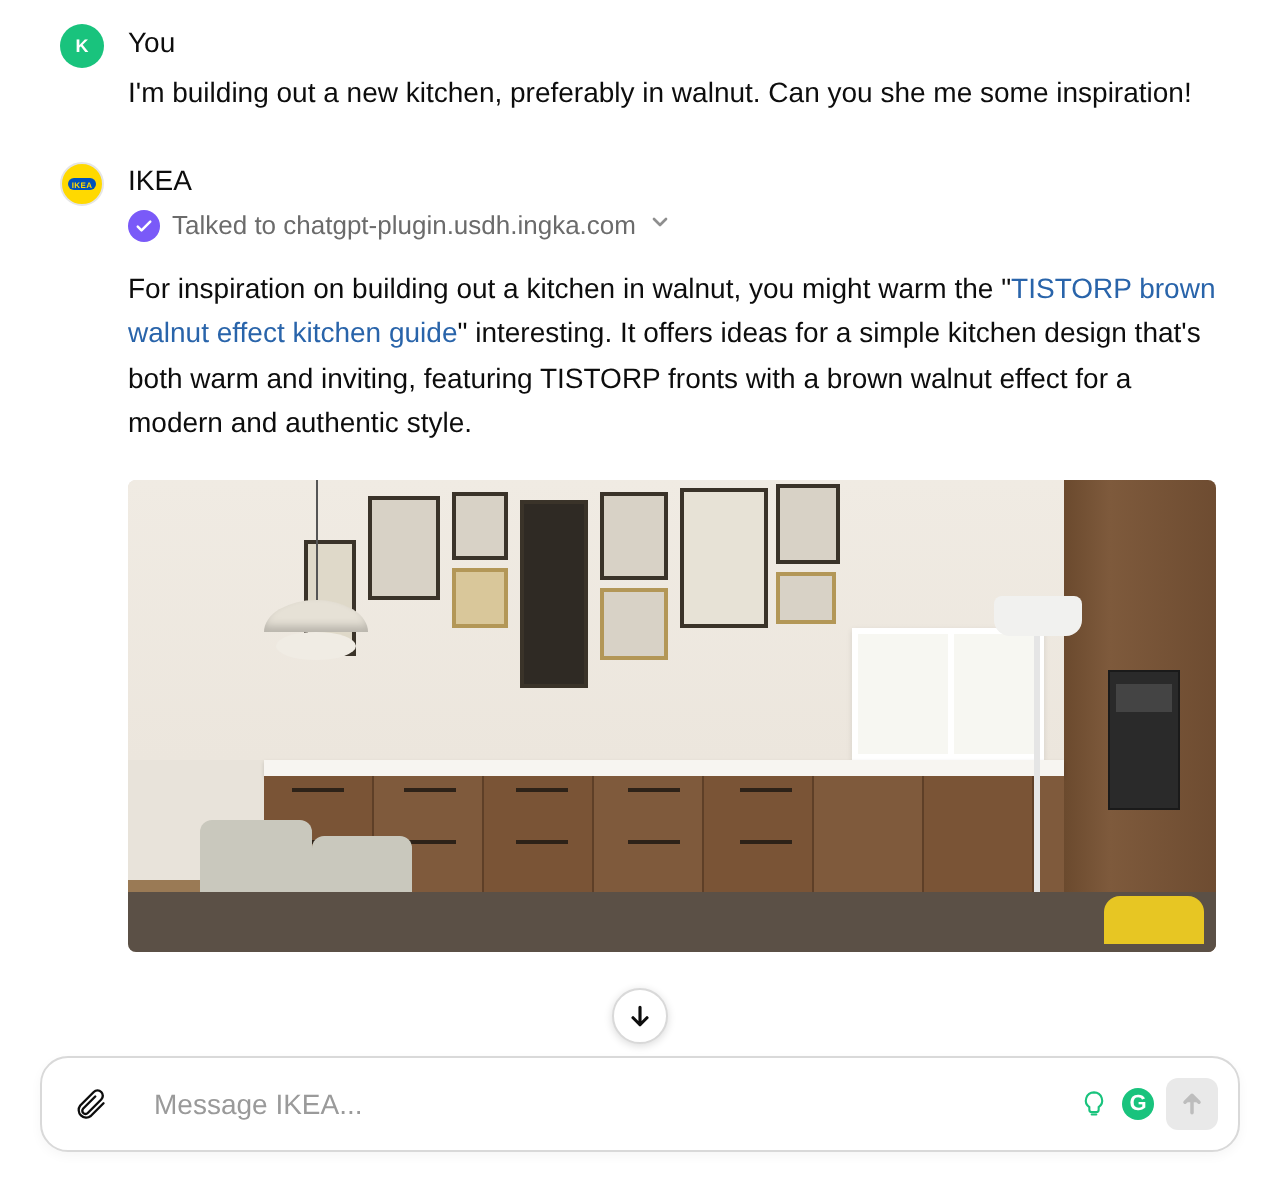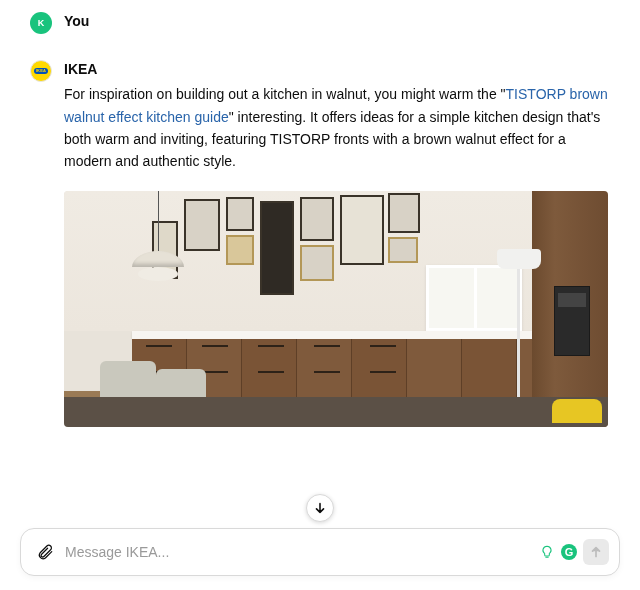--- a/index.html
+++ b/index.html
@@ -58,21 +58,21 @@
     .avatar-ikea .ikea-text {
       font-size: 4px;
       color: #ffd900;
       font-weight: bold;
       letter-spacing: 0.2px;
     }
     .msg-content {
       flex: 1;
     }
     .msg-author {
-      font-weight: 700;
+      font-weight: 400;
       font-size: 14px;
       margin-bottom: 4px;
       line-height: 1.4;
     }
     .msg-text {
       font-size: 14px;
       line-height: 1.55;
       color: #0d0d0d;
     }
     .plugin-pill {
@@ -245,21 +245,21 @@
     }
     .composer-wrap {
       position: absolute;
       left: 20px;
       right: 20px;
       bottom: 14px;
     }
     .composer {
       display: flex;
       align-items: center;
-      gap: 8px;
+      gap: 20px;
       height: 48px;
       border: 1px solid #d9d9d9;
       border-radius: 14px;
       padding: 0 10px 0 12px;
       background: #fff;
       box-shadow: 0 2px 6px rgba(0,0,0,0.04);
     }
     .attach-btn {
       width: 24px;
       height: 24px;
@@ -317,32 +317,46 @@
 <body>
 
 <div class="chat-container">
 
   <div class="message-block">
     <div class="avatar avatar-user">
       <span>K</span>
     </div>
     <div class="msg-content">
       <div class="msg-author">You</div>
+      <div class="msg-text">I'm building out a new kitchen, preferably in walnut. Can you she me some inspiration!</div>
     </div>
   </div>
 
   <div class="message-block">
     <div class="avatar avatar-ikea">
       <div class="ikea-inner">
           <span class="ikea-text">IKEA</span>
         </div>
     </div>
     <div class="msg-content">
       <div class="msg-author">IKEA</div>
 
+      <div class="plugin-pill">
+        <span class="check-badge">
+          <svg viewBox="0 0 16 16" fill="none">
+              <path d="M3 8.5l3 3 7-7" stroke="#fff" stroke-width="2" stroke-linecap="round" stroke-linejoin="round"></path>
+            </svg>
+        </span>
+        <span>Talked to chatgpt-plugin.usdh.ingka.com</span>
+        <span class="chevron-down">
+          <svg viewBox="0 0 16 16" fill="none">
+              <path d="M4 6l4 4 4-4" stroke-width="1.8" stroke-linecap="round" stroke-linejoin="round"></path>
+            </svg>
+        </span>
+      </div>
 
       <div class="msg-body">
         <span>For inspiration on building out a kitchen in walnut, you might warm the "</span><a href="#">TISTORP brown walnut effect kitchen guide</a><span>" interesting. It offers ideas for a simple kitchen design that's both warm and inviting, featuring TISTORP fronts with a brown walnut effect for a modern and authentic style.</span>
       </div>
 
       <div class="kitchen-image">
         <div class="scene-wall"></div>
         <div class="frame" style="left:120px; top:8px; width:36px; height:52px;"></div>
         <div class="frame" style="left:162px; top:6px; width:28px; height:34px;"></div>
         <div class="frame" style="left:162px; top:44px; width:28px; height:30px; border-color:#b39757; background:#d9c79a;"></div>

